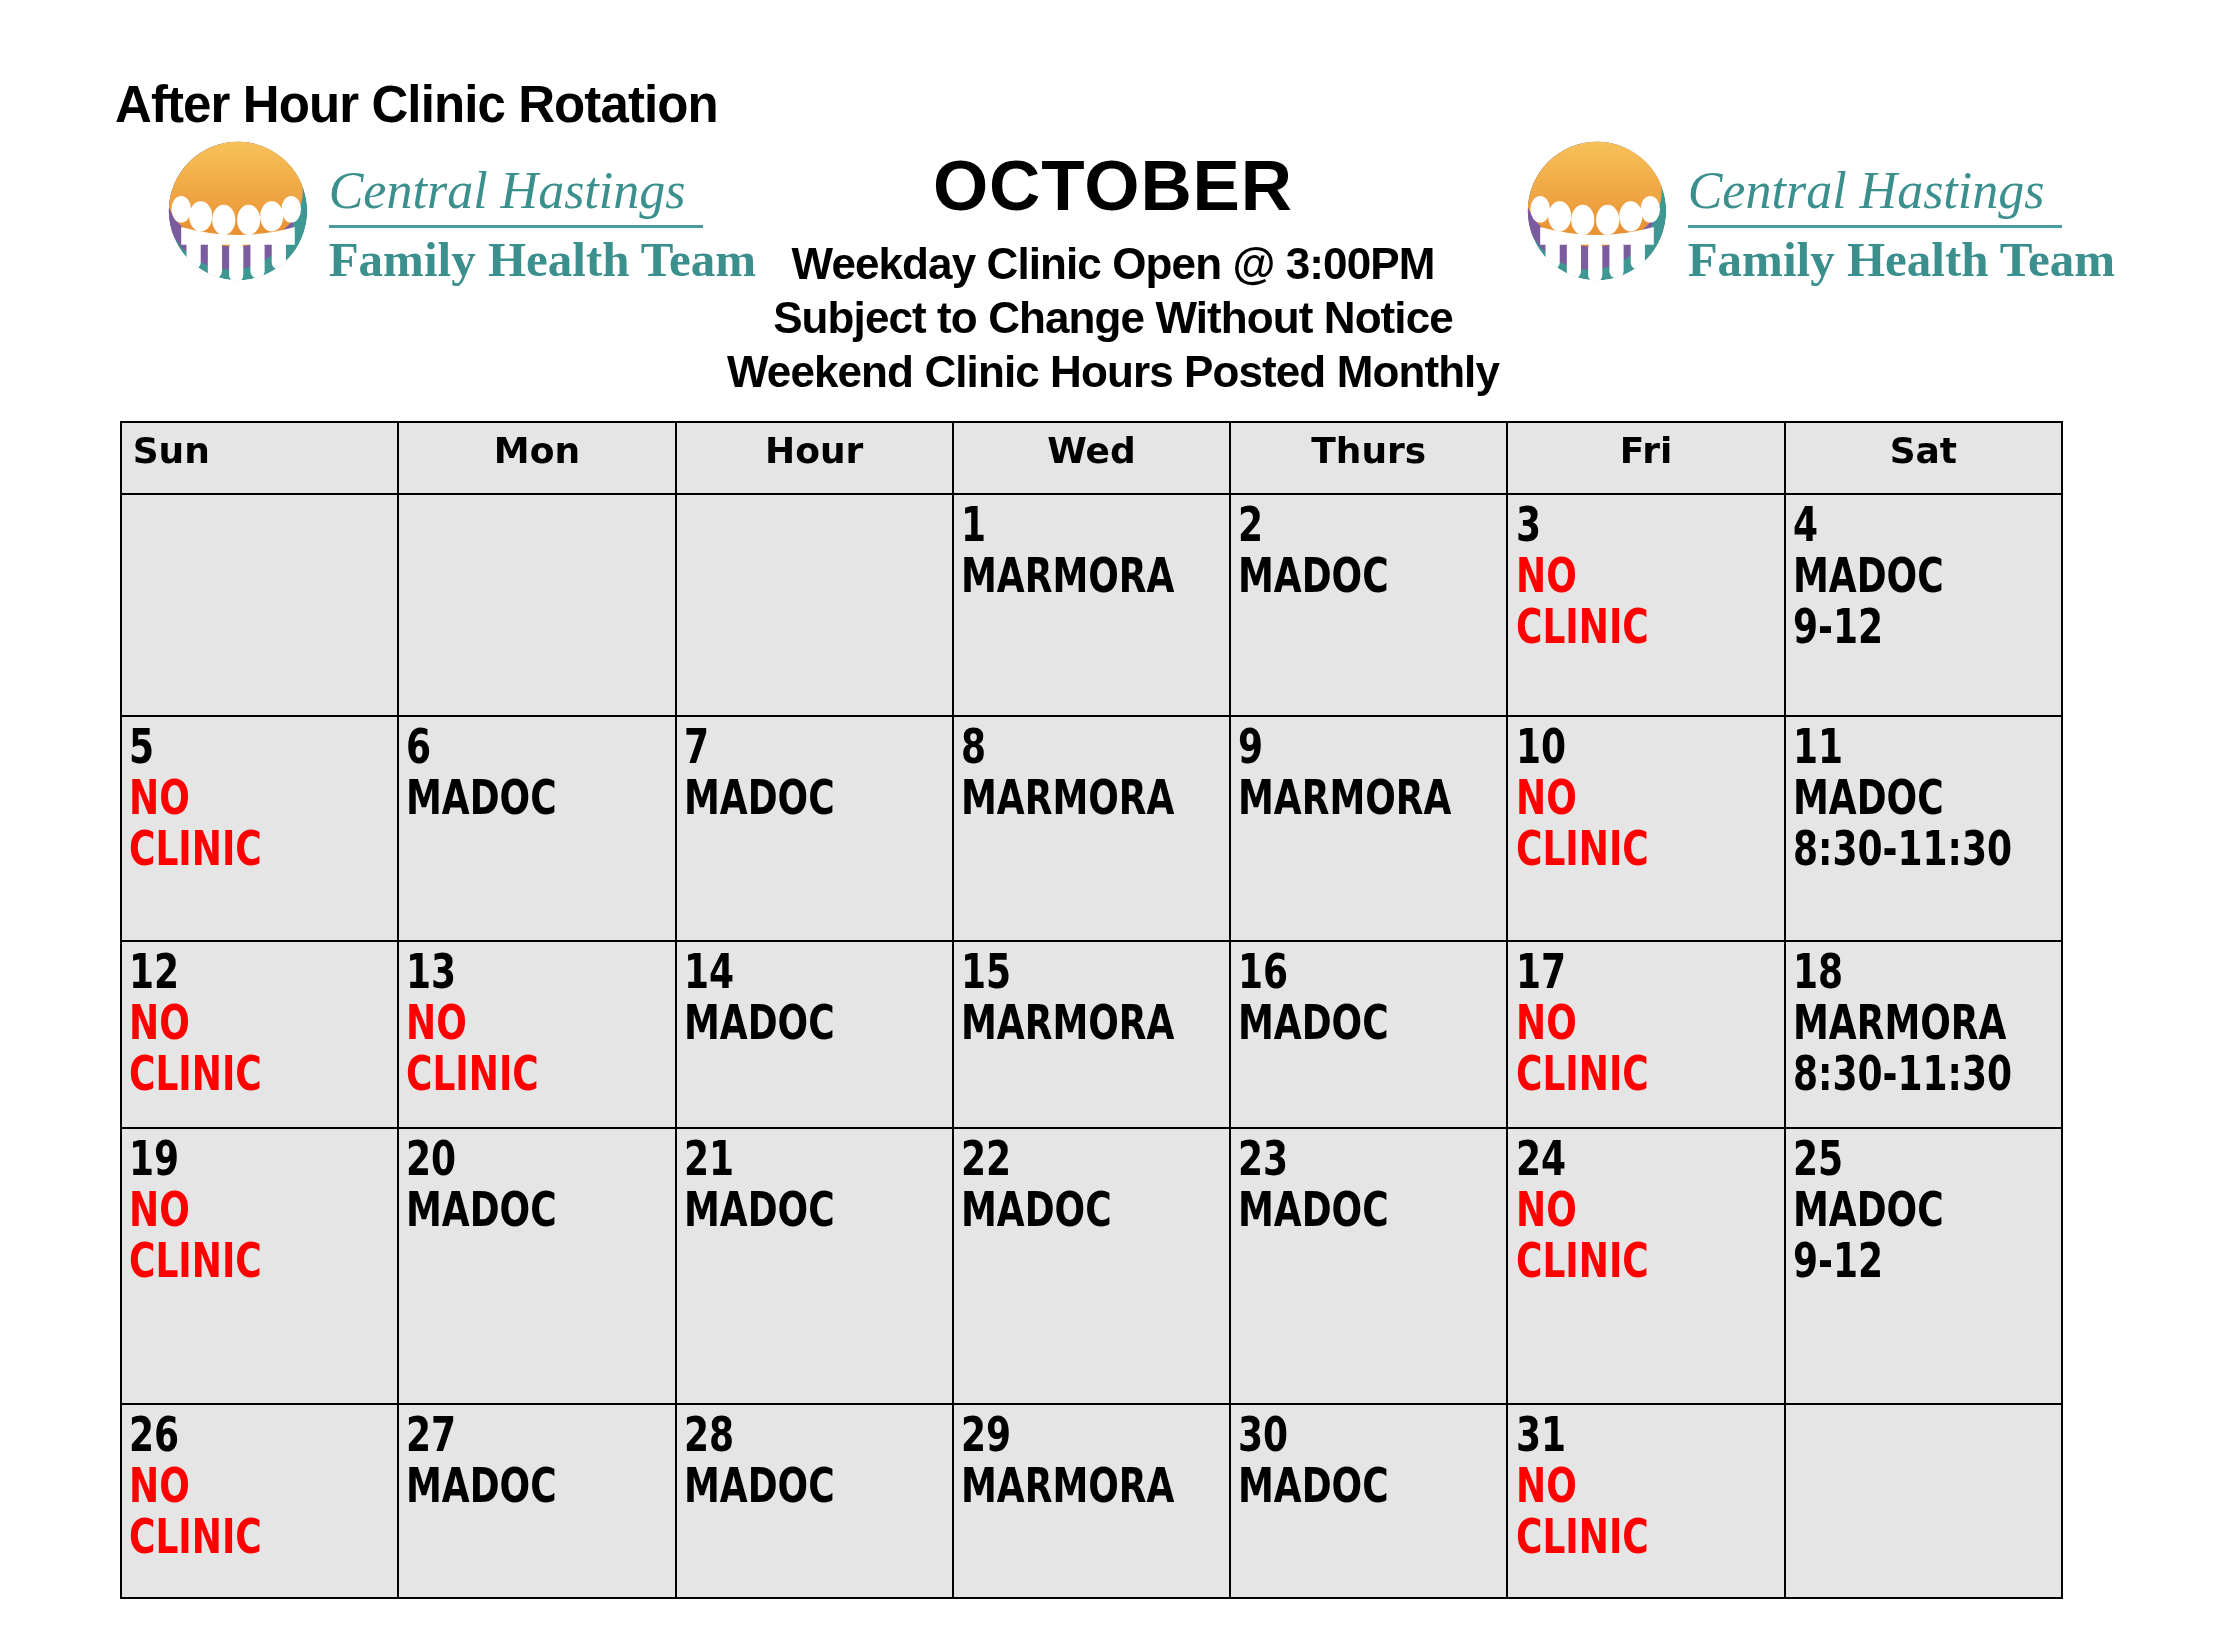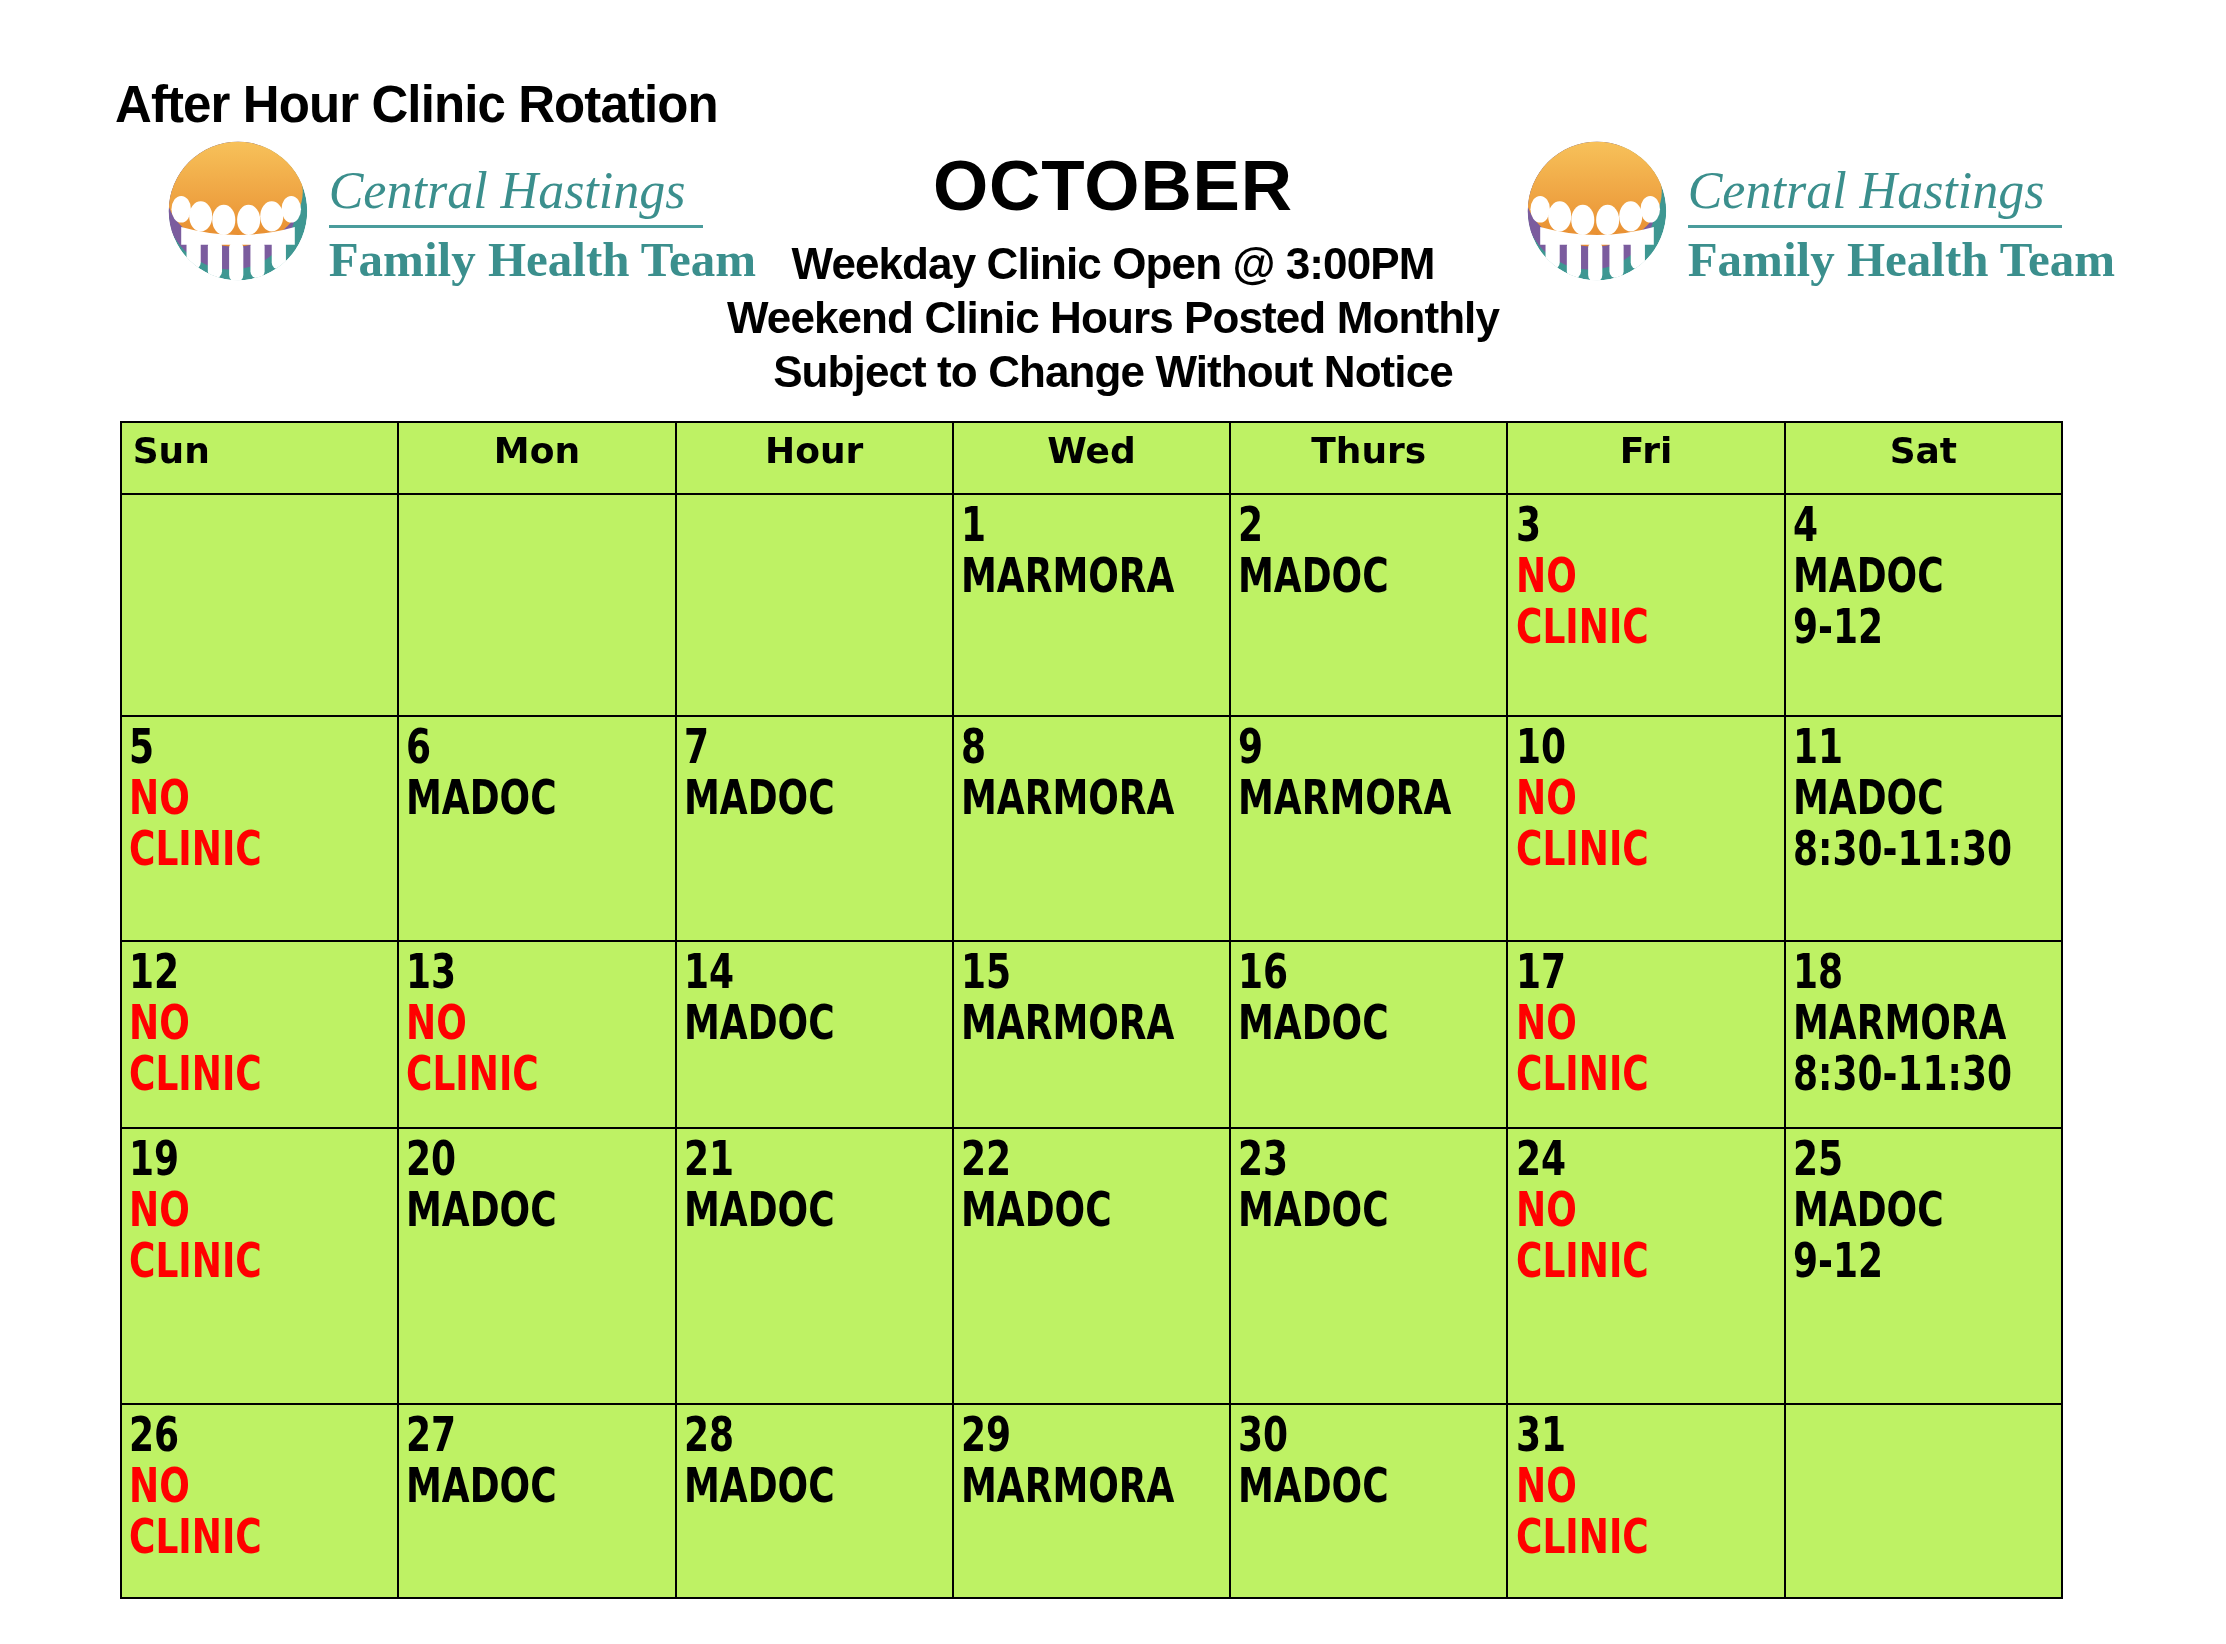--- a/index.html
+++ b/index.html
@@ -37,21 +37,21 @@
     position:absolute;left:50%;top:138px;transform:translateX(-50%);
     width:1343px;text-align:center;
   }
   .for-line{font-size:42px;font-weight:normal;letter-spacing:0;}
   .month-line{font-size:71px;font-weight:bold;margin-top:7.2px;letter-spacing:0.9px;}
   .notices{margin-top:10.7px;}
   .notice-line{font-size:44px;font-weight:bold;line-height:54px;letter-spacing:-0.9px;}
   
   table.calendar{
     position:absolute;left:120px;top:421px;width:1943px;
-    border-collapse:collapse;table-layout:fixed;background:#bef264;
+    border-collapse:collapse;table-layout:fixed;background:#e5e5e5;
   }
   .calendar th,.calendar td{border:2.7px solid #000;padding:0;vertical-align:top;}
   .calendar th{
     height:63px;font-family:"DejaVu Sans",sans-serif;
     font-size:36px;font-weight:bold;text-align:center;padding-top:7.2px;
   }
   .calendar th.first{text-align:left;padding-left:10.7px;}
   tr.r0{height:222px;}
   tr.r1{height:225px;}
   tr.r2{height:187px;}
@@ -139,22 +139,22 @@
     <div class="logo-name1">Central Hastings</div>
     <div class="logo-rule"></div>
     <div class="logo-name2">Family Health Team</div>
   </div>
 </div>
 
 <div class="center-block">
   <div class="month-line">OCTOBER</div>
   <div class="notices">
     <div class="notice-line">Weekday Clinic Open @ 3:00PM</div>
+    <div class="notice-line">Subject to Change Without Notice</div>
     <div class="notice-line">Weekend Clinic Hours Posted Monthly</div>
-    <div class="notice-line">Subject to Change Without Notice</div>
   </div>
 </div>
 
 <table class="calendar">
   <thead>
       <tr>
         <th class="first">Sun</th>
         <th>Mon</th>
         <th>Hour</th>
         <th>Wed</th>

